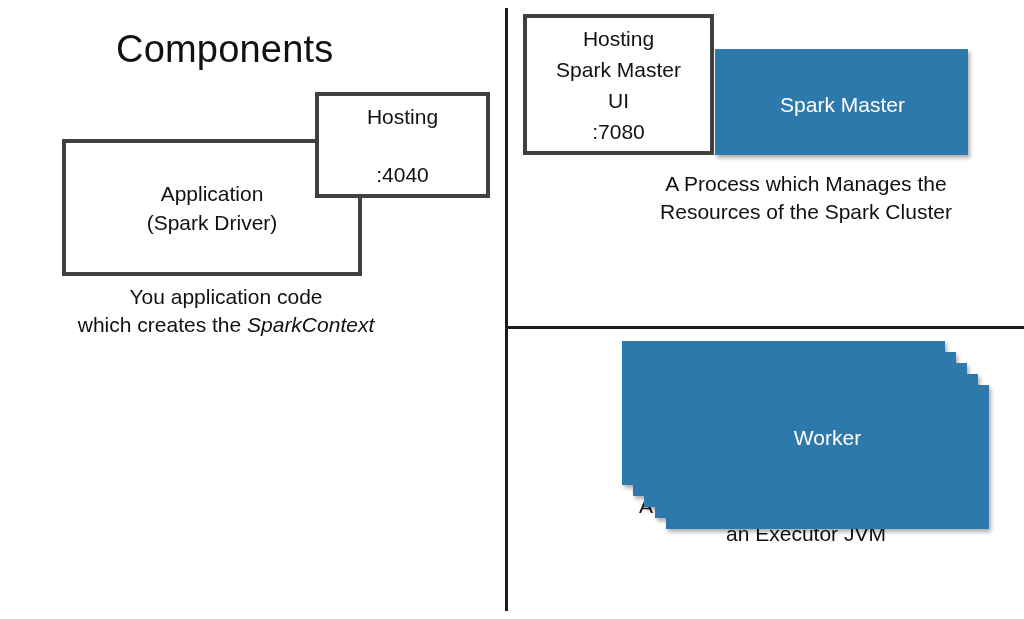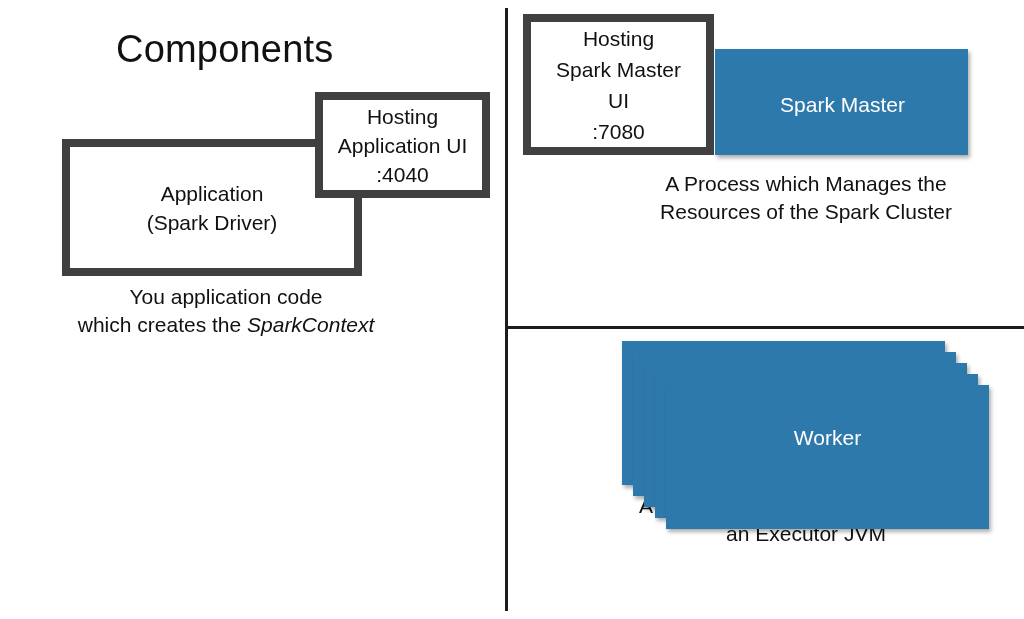--- a/index.html
+++ b/index.html
@@ -50,21 +50,21 @@
     font-weight: 400;
     letter-spacing: 0.2px;
     color: #111111;
     white-space: nowrap;
   }
 
   .outline-box {
     position: absolute;
     box-sizing: border-box;
     background: #ffffff;
-    border: 8px solid #404040;
+    border: 4px solid #404040;
     display: flex;
     align-items: center;
     justify-content: center;
     text-align: center;
   }
   .outline-box .box-text {
     font-size: 21px;
     line-height: 29px;
     color: #111111;
     padding: 0 6px;
@@ -193,21 +193,21 @@
   <div class="outline-box" id="app-box">
     <div class="box-text">
       <span>Application</span><br>
       <span>(Spark Driver)</span>
     </div>
   </div>
 
   <div class="outline-box" id="app-ui-box">
     <div class="box-text">
       <span>Hosting</span><br>
-      <span>Application UI</span><br>
+      <br>
       <span>:4040</span>
     </div>
   </div>
 
   <div class="caption" id="app-caption">
     <span>You application code</span><br>
     <span>which creates the </span><em>SparkContext</em>
   </div>
 
   <div class="blue-card" id="master-card">

